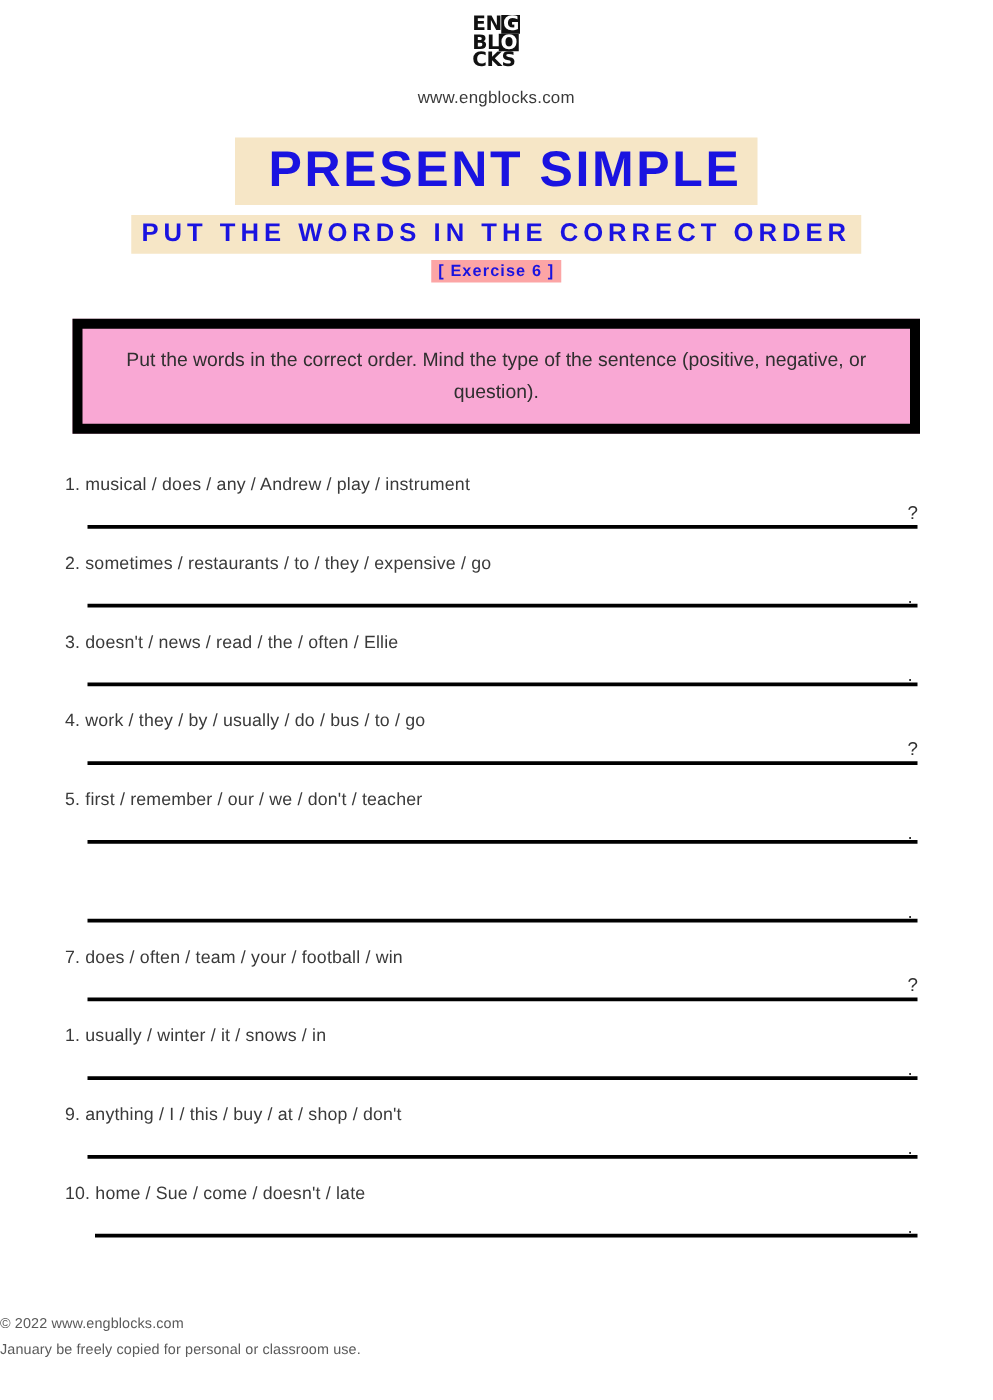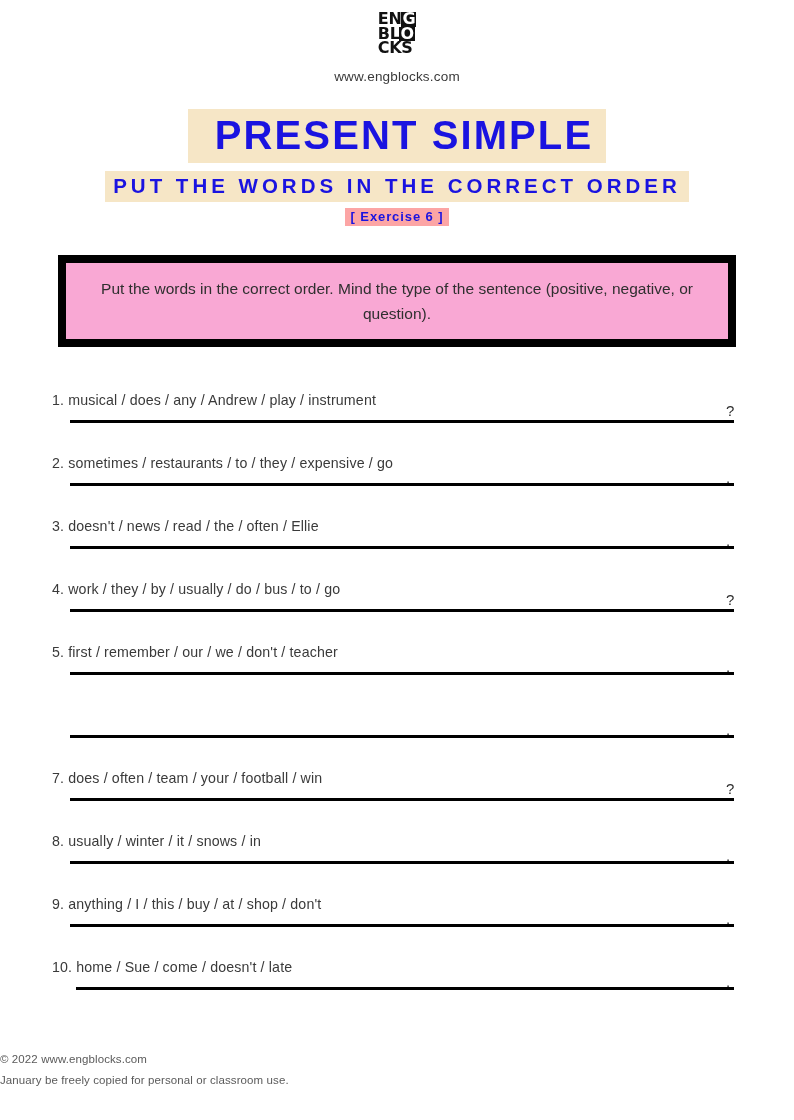--- a/index.html
+++ b/index.html
@@ -123,21 +123,21 @@
     margin: 33px 0 0 0;
     padding: 0 0 0 0;
   }
   .ex-item {
     position: relative;
     height: 63px;
   }
   .ex-prompt {
     position: absolute;
     left: 52px;
-    top: 12px;
+    top: 0;
     font-size: 14.2px;
     color: #3a3a3a;
     white-space: nowrap;
     letter-spacing: 0.15px;
   }
   .ex-answer {
     position: absolute;
     left: 70px;
     right: 60px;
     top: 40px;
@@ -236,21 +236,21 @@
       <div class="ex-item">
         <div class="ex-answer"></div>
         <div class="ex-punct period">.</div>
       </div>
       <div class="ex-item">
         <div class="ex-prompt">7. does / often / team / your / football / win</div>
         <div class="ex-answer"></div>
         <div class="ex-punct">?</div>
       </div>
       <div class="ex-item">
-        <div class="ex-prompt">8. usually / winter / it / snows / in</div>
+        <div class="ex-prompt">1. usually / winter / it / snows / in</div>
         <div class="ex-answer"></div>
         <div class="ex-punct period">.</div>
       </div>
       <div class="ex-item">
         <div class="ex-prompt">9. anything / I / this / buy / at / shop / don't</div>
         <div class="ex-answer"></div>
         <div class="ex-punct period">.</div>
       </div>
       <div class="ex-item wide">
         <div class="ex-prompt">10. home / Sue / come / doesn't / late</div>

